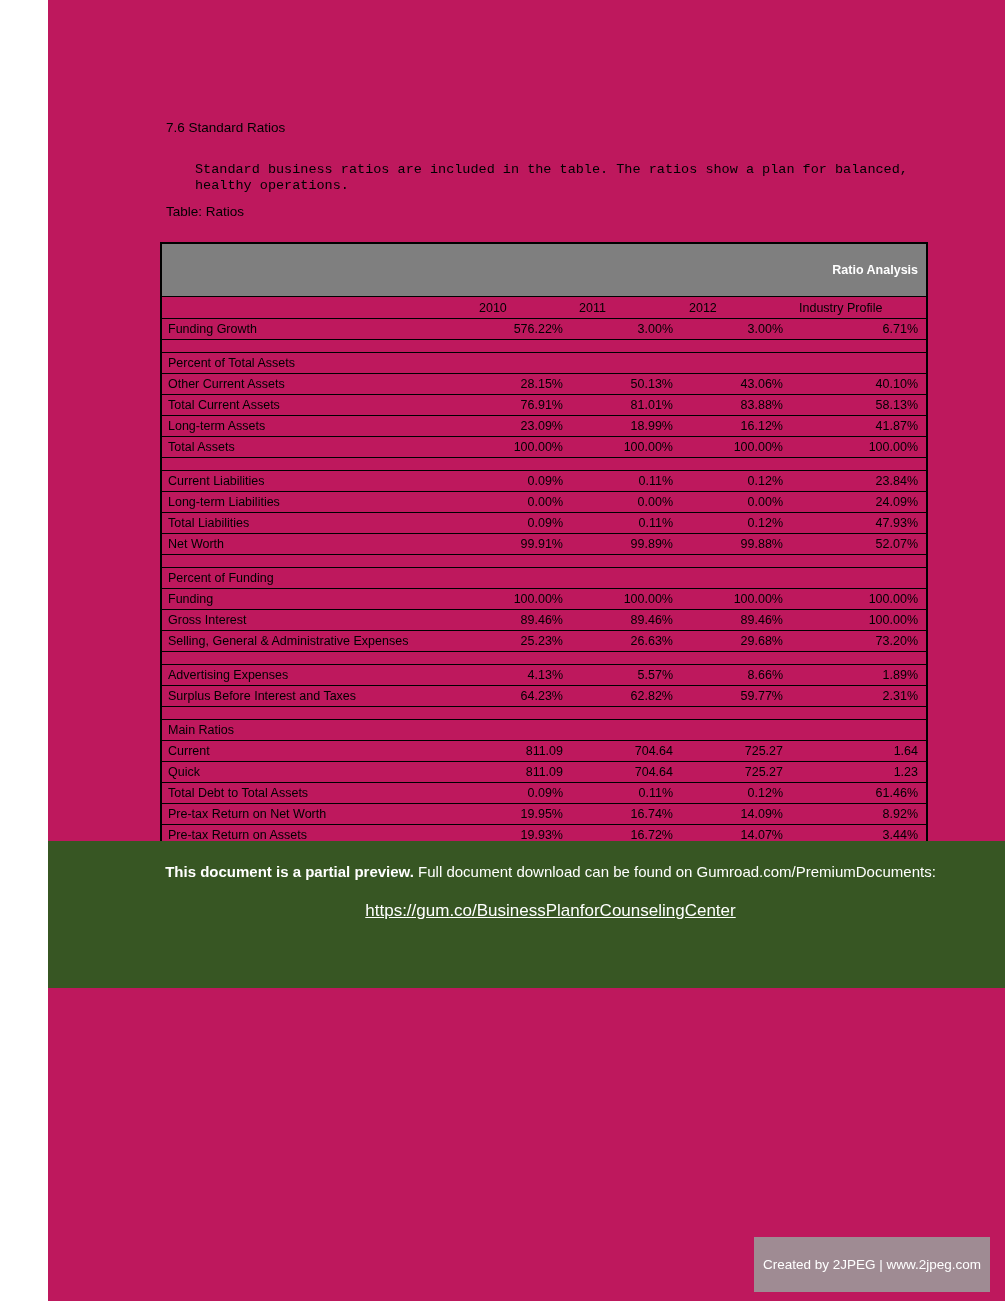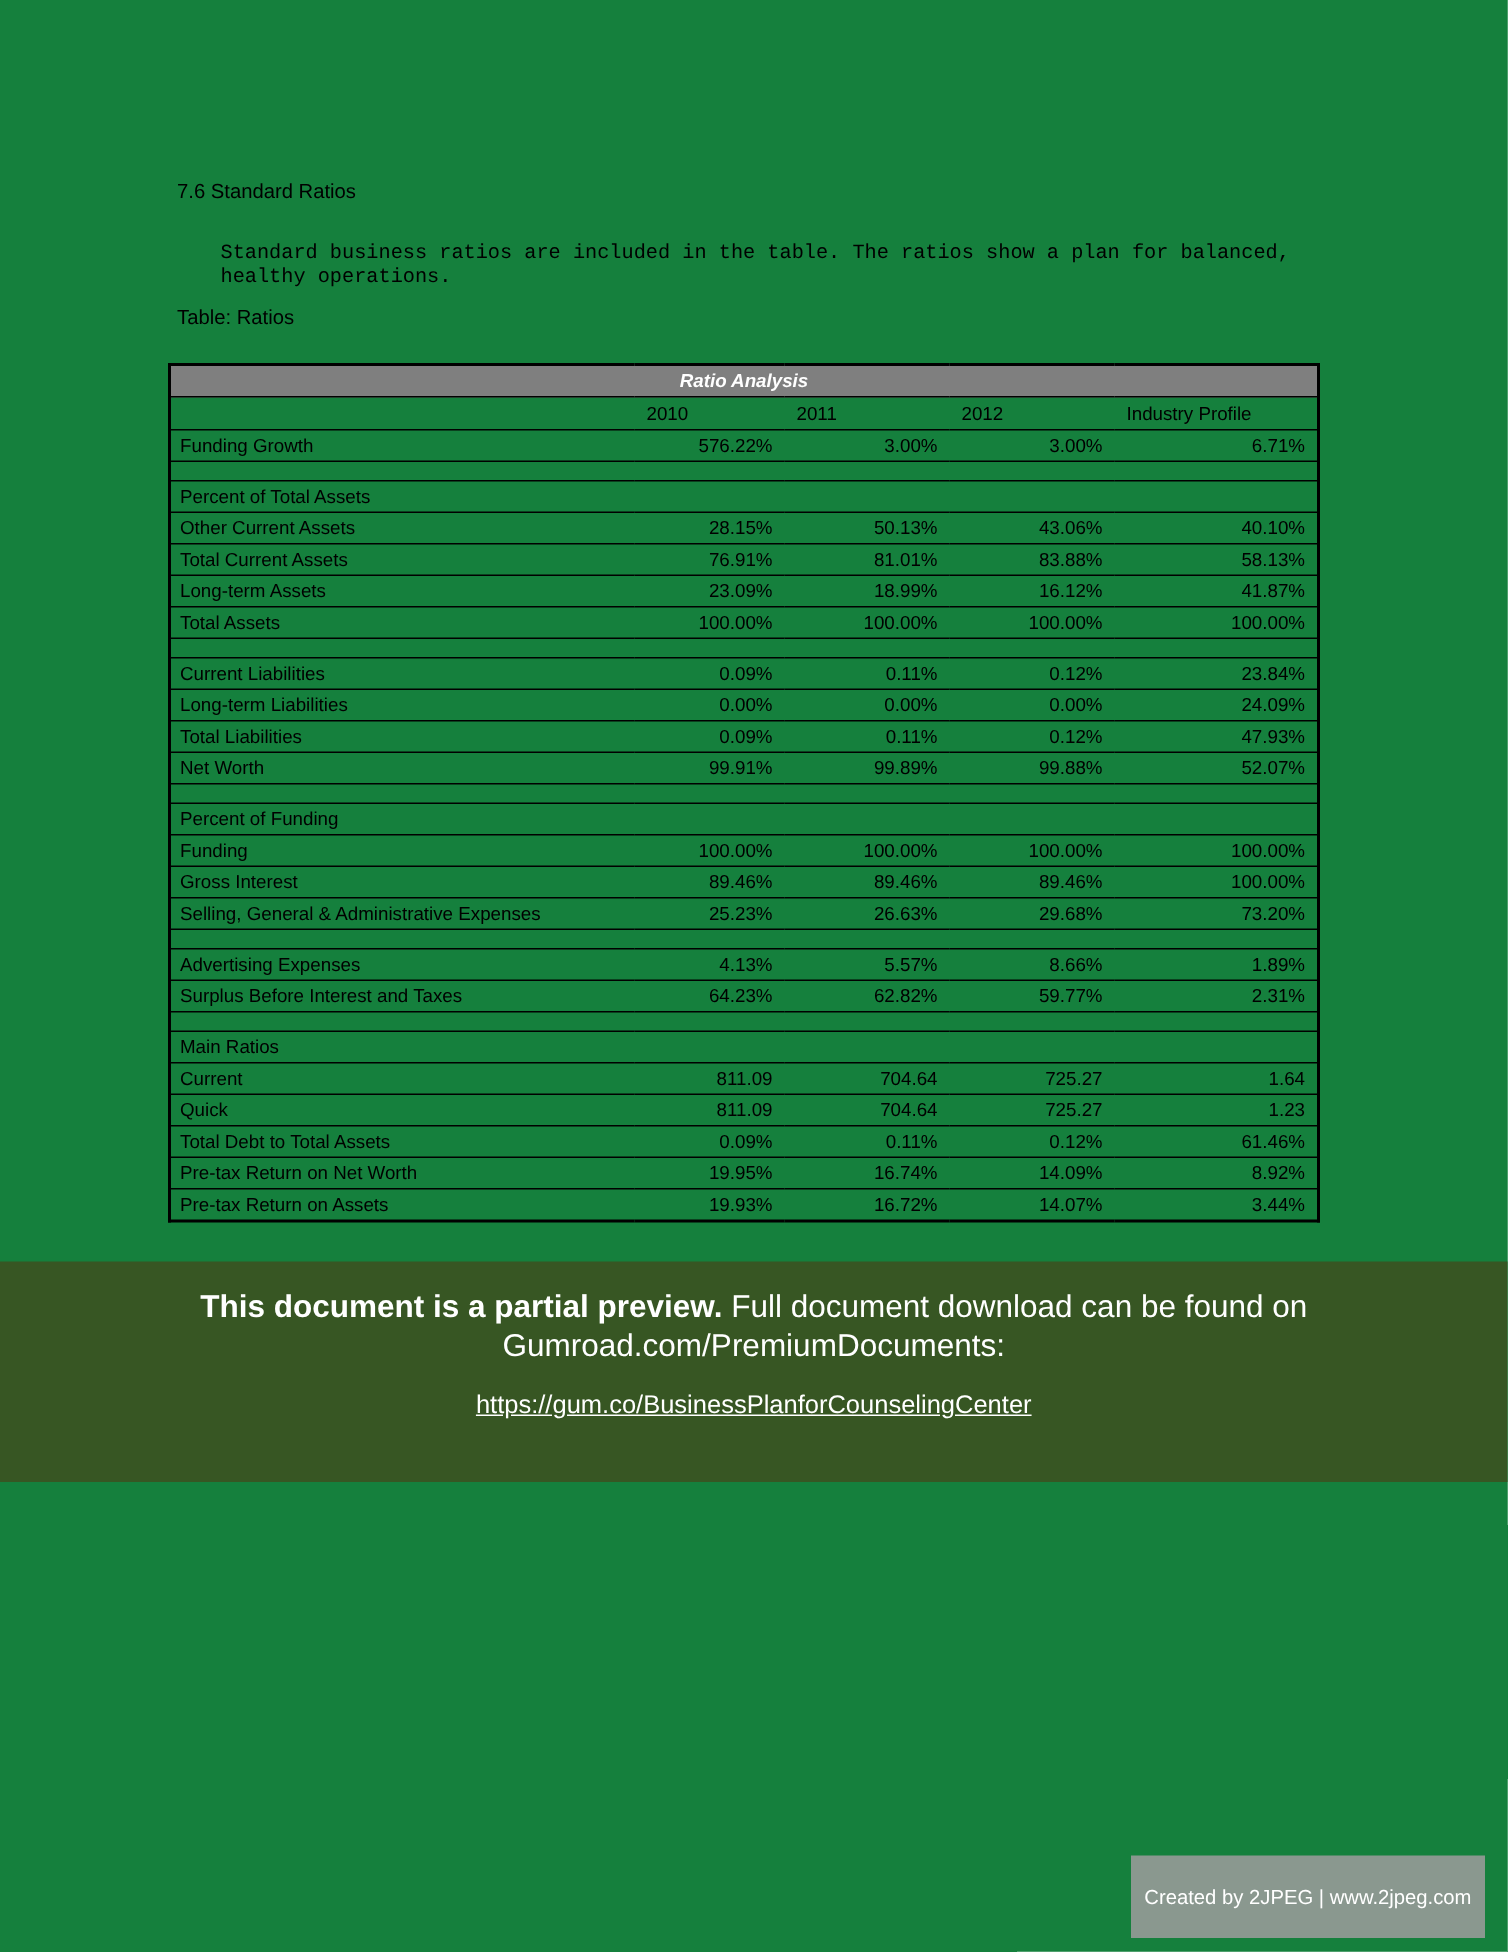--- a/index.html
+++ b/index.html
@@ -6,21 +6,21 @@
   html, body { margin: 0; padding: 0; }
   body {
     width: 1005px;
     height: 1301px;
     background: #ffffff;
     font-family: "Liberation Sans", sans-serif;
     color: #000000;
     position: relative;
     overflow: hidden;
   }
-  .doc-page { position: absolute; inset: 0; background: #15803d; }
+  .doc-page { position: absolute; inset: 0; background: #be185d; margin-left: 48px; }
 
   .section-heading {
     position: absolute; left: 118px; top: 120px;
     font-size: 13.5px; line-height: 16px;
   }
   .body-paragraph {
     position: absolute; left: 147px; top: 162px;
     font-size: 13.5px; line-height: 16px; width: 760px; font-family: Liberation Mono, monospace;
   }
   .table-caption {
@@ -39,23 +39,22 @@
   table.ratios col.c-label { width: 310px; }
   table.ratios col.c1 { width: 100px; }
   table.ratios col.c2 { width: 110px; }
   table.ratios col.c3 { width: 110px; }
   table.ratios col.c4 { width: 136px; }
 
   tr.title-row th {
     background: #7f7f7f;
     color: #ffffff;
     font-weight: bold;
-    font-style: italic;
-    text-align: center;
-    padding: 3px 8px;
+    text-align: right;
+    padding: 19px 8px;
     border-bottom: 1px solid #000;
     font-size: 12.5px;
     height: 21px;
   }
   tr.col-head th {
     font-weight: normal;
     text-align: left;
     padding: 3px 8px;
     border-bottom: 1px solid #000;
     height: 22px;
@@ -78,21 +77,21 @@
     position: absolute;
     left: 0; top: 841px;
     width: 1005px; height: 147px;
     color: #ffffff;
     z-index: 10;
     text-align: center;
   }
   .banner-text {
     margin: 18px auto 0 auto;
     width: 830px;
-    font-size: 21px;
+    font-size: 15px;
     line-height: 26px;
   }
   .banner-bold { font-weight: bold; }
   .banner-link {
     display: inline-block;
     margin-top: 16px;
     font-size: 17px;
     color: #ffffff;
     text-decoration: underline;
     cursor: pointer;

